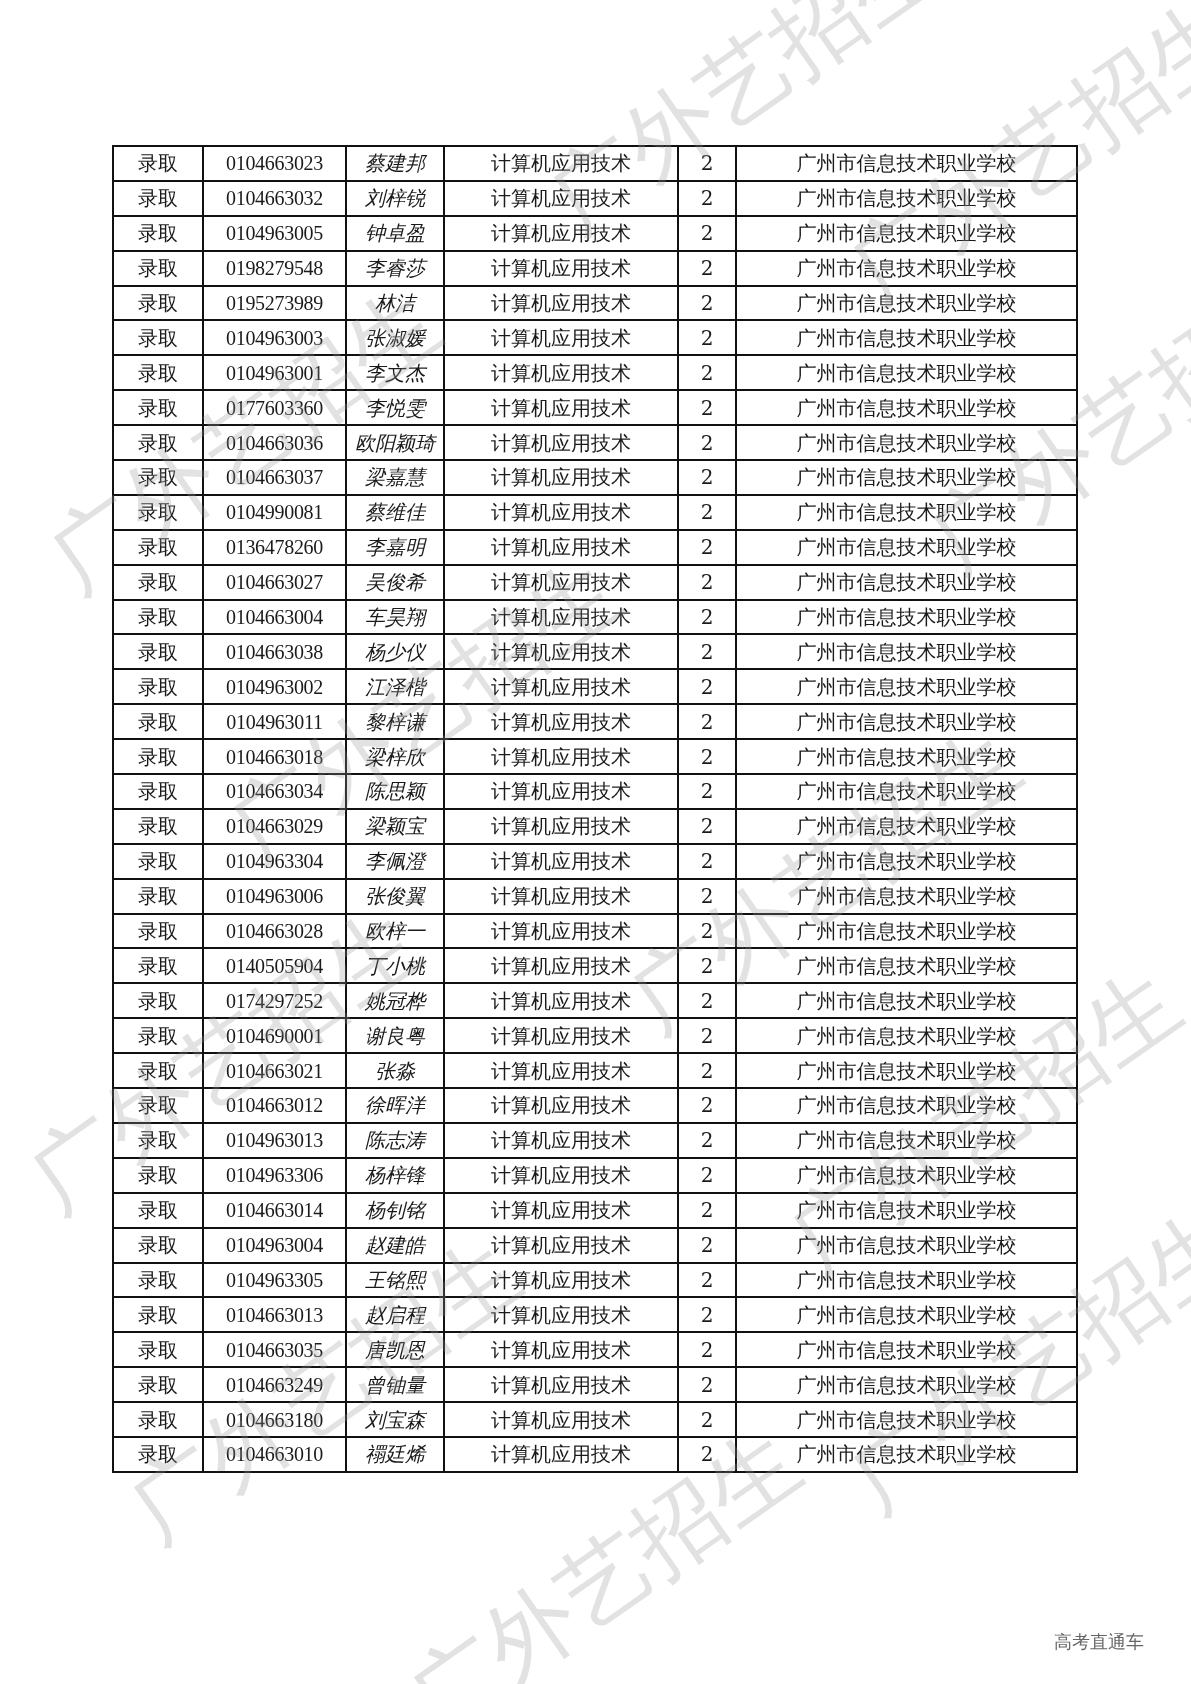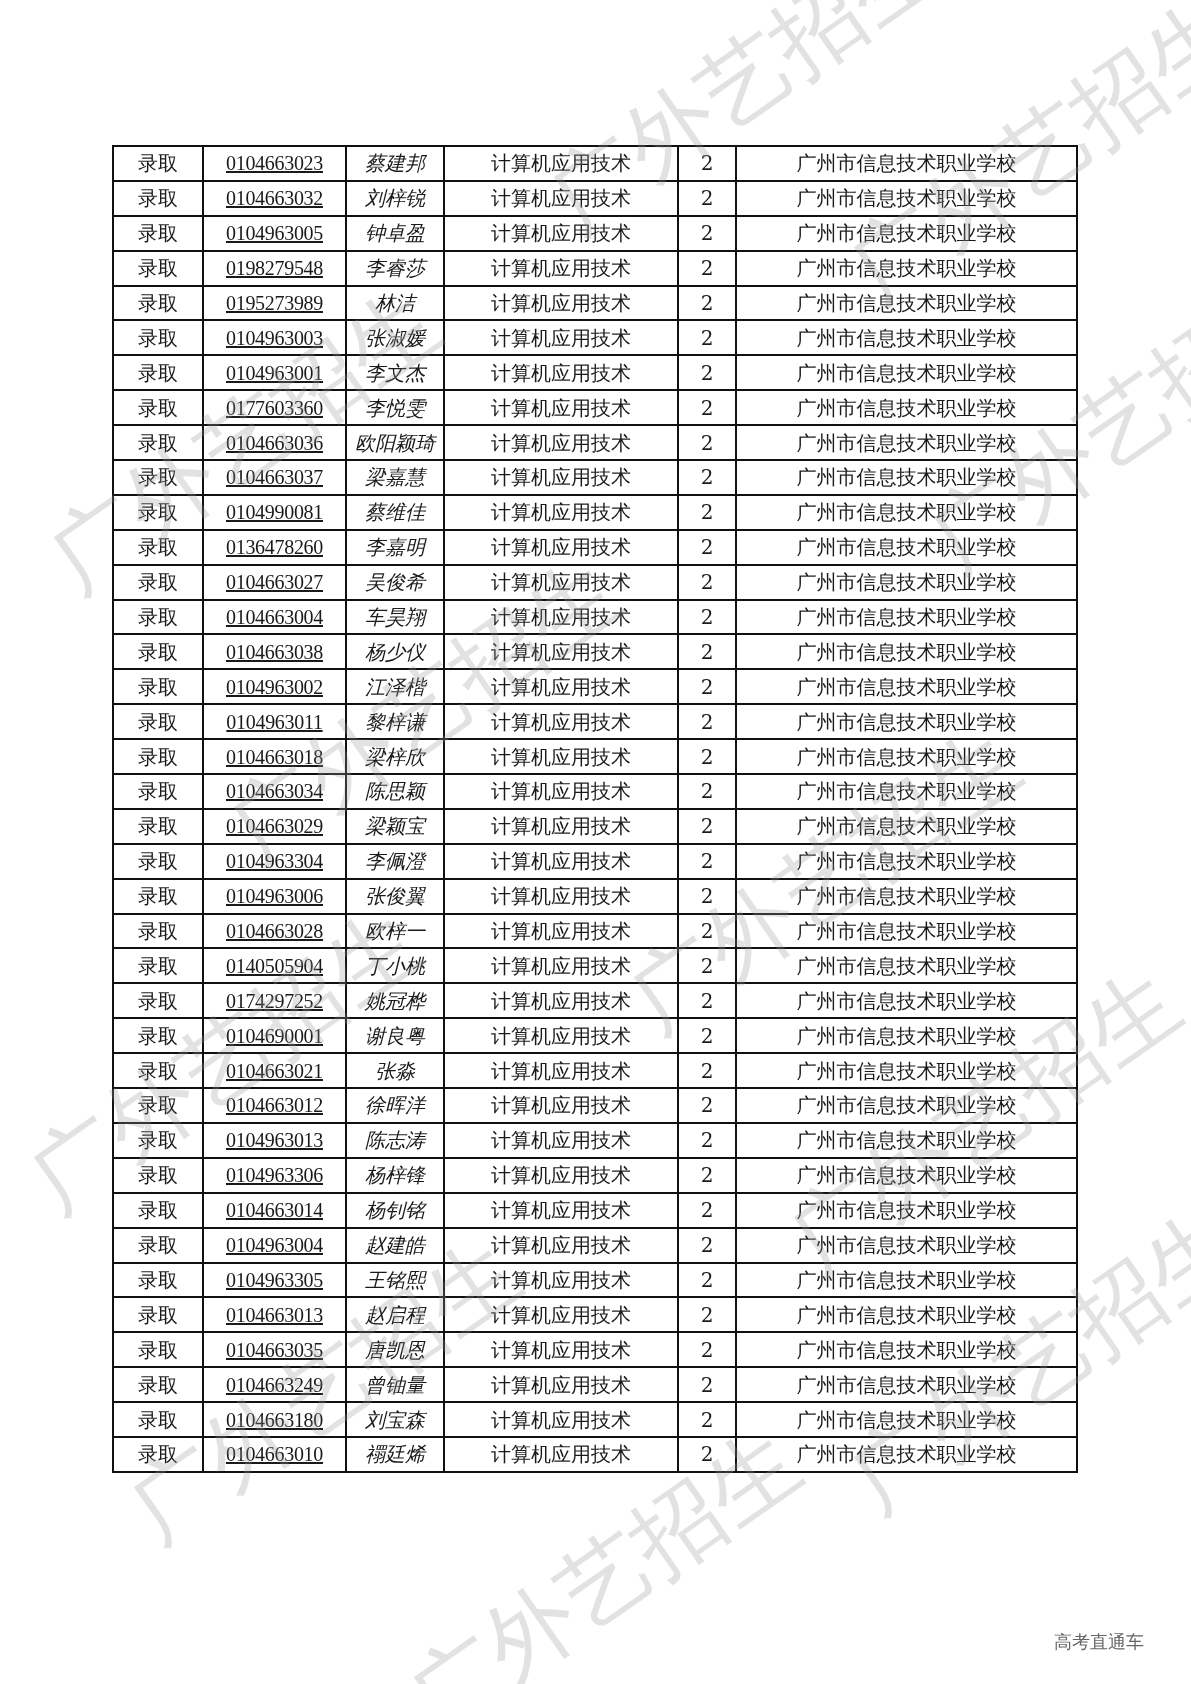--- a/index.html
+++ b/index.html
@@ -17,21 +17,21 @@
   table.admit {
     position: absolute; left: 112px; top: 145px;
     width: 964px; border-collapse: collapse; table-layout: fixed;
     z-index: 1;
   }
   table.admit td {
     border: 2px solid #111; height: 32.9px; padding: 0;
     text-align: center; font-size: 20px; line-height: 32px;
     white-space: nowrap; overflow: hidden;
   }
-  td.id { font-family: "Liberation Serif", "DejaVu Serif", serif; font-size: 21px; letter-spacing: -0.3px; text-decoration: underline; }
+  td.id { font-family: "Liberation Serif", "DejaVu Serif", serif; font-size: 21px; letter-spacing: -0.3px; }
   td.name { font-size: 20px; font-style: italic; }
   .footer {
     position: absolute; left: 1054px; top: 1630px;
     font-family: Liberation Mono, monospace; font-size: 18px; color: #666;
   }
 </style>
 </head>
 <body>
 
 <table class="admit">

